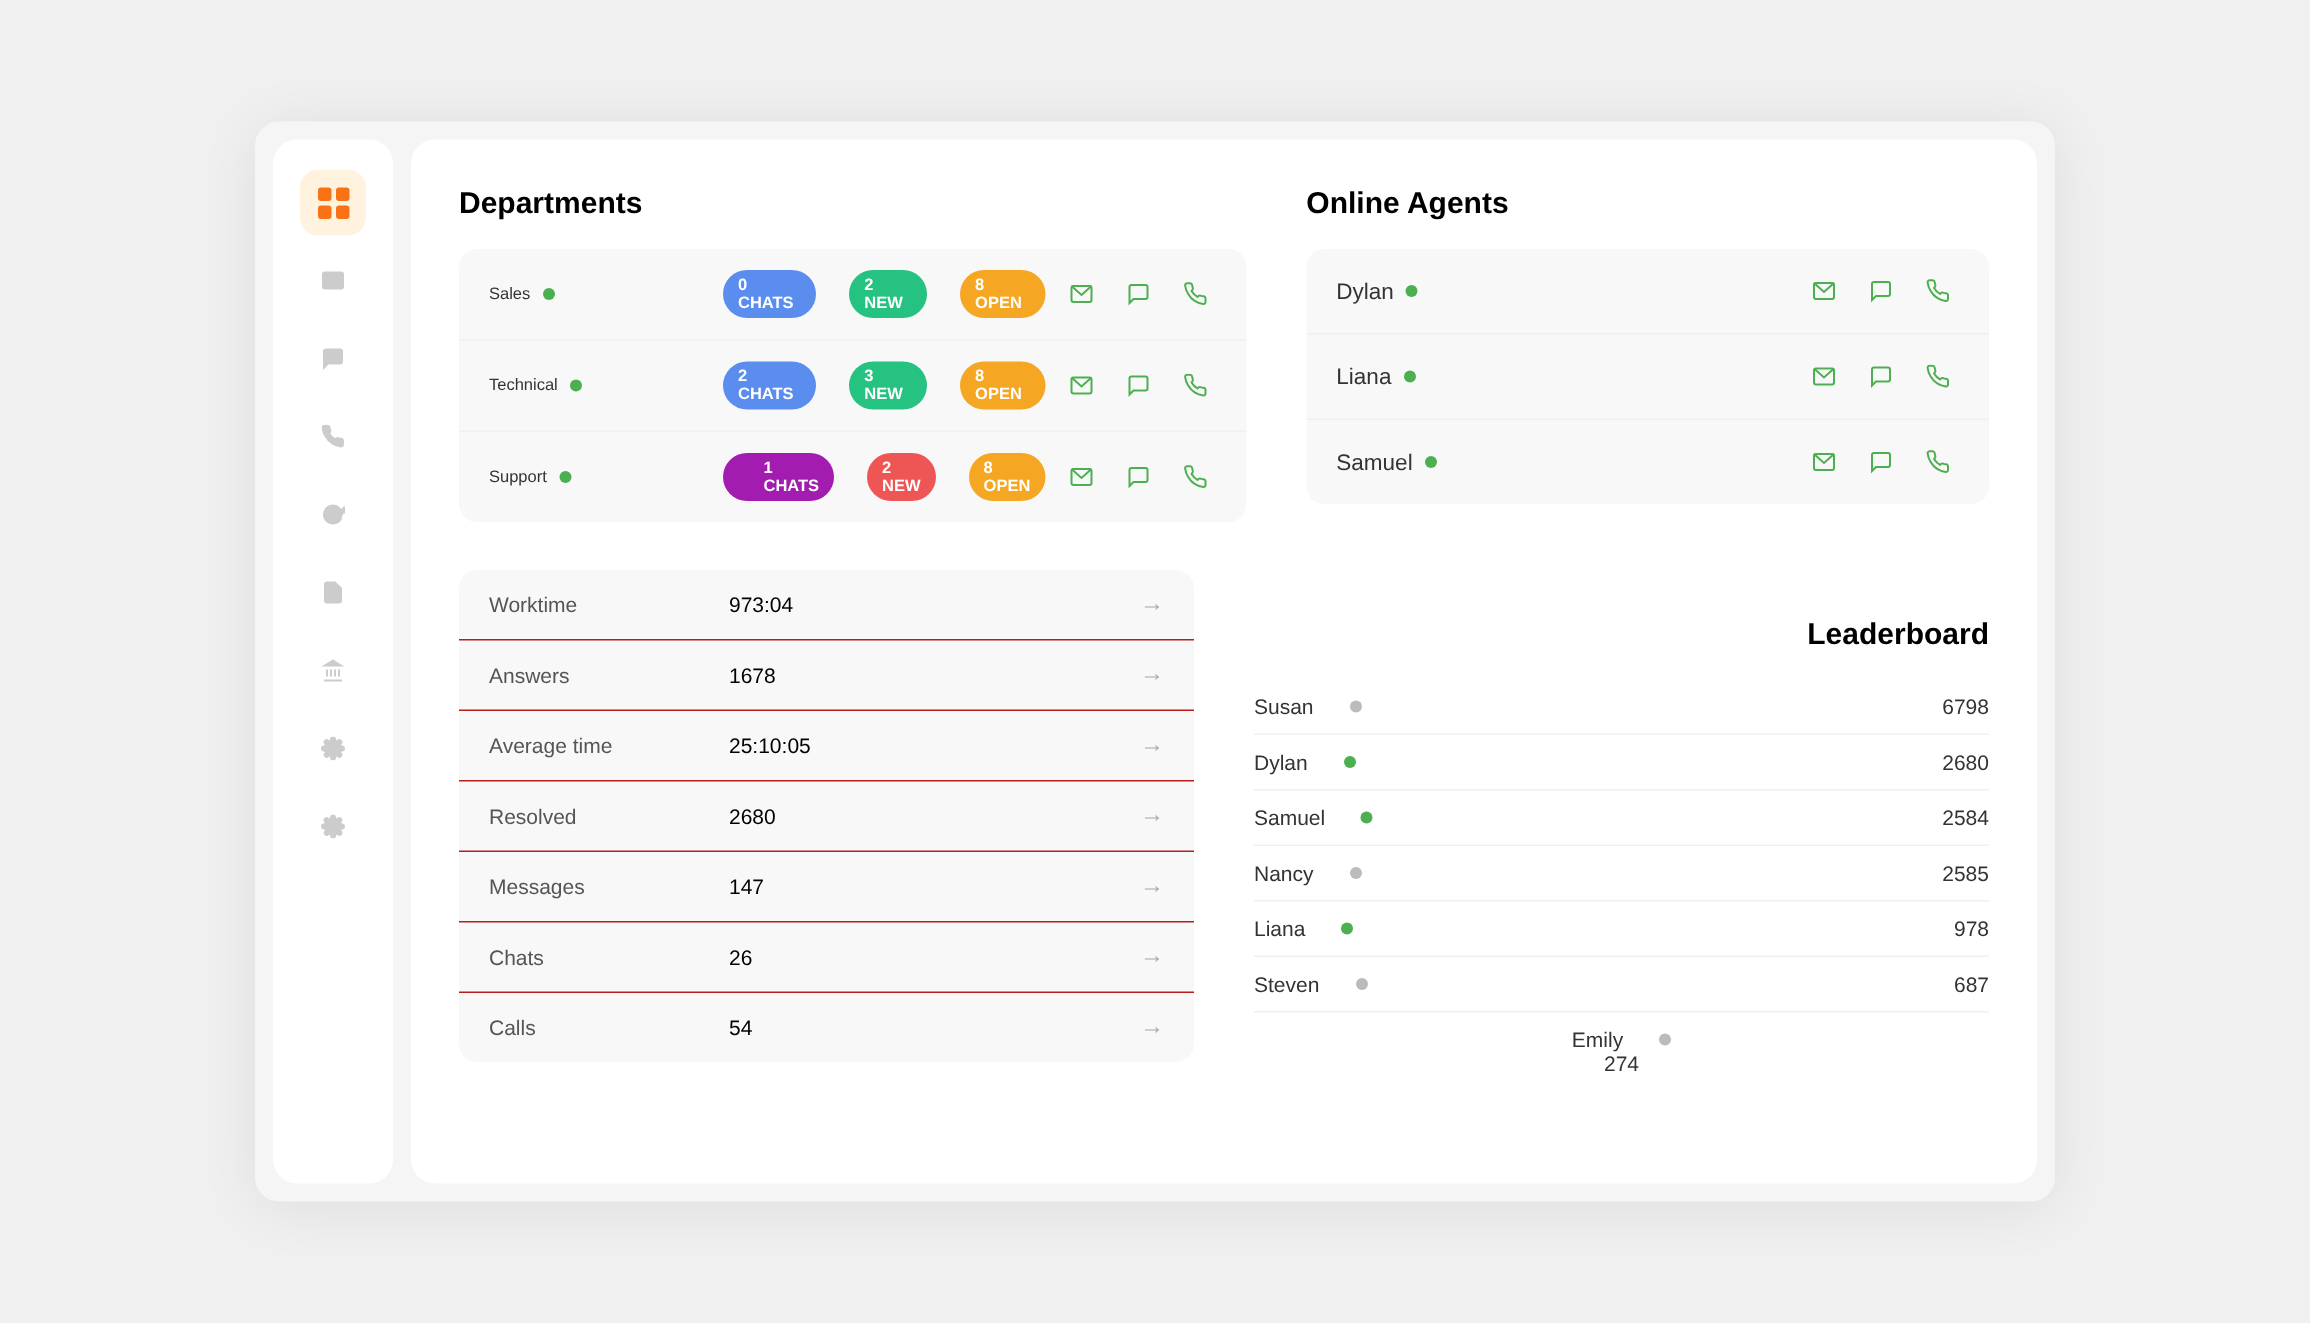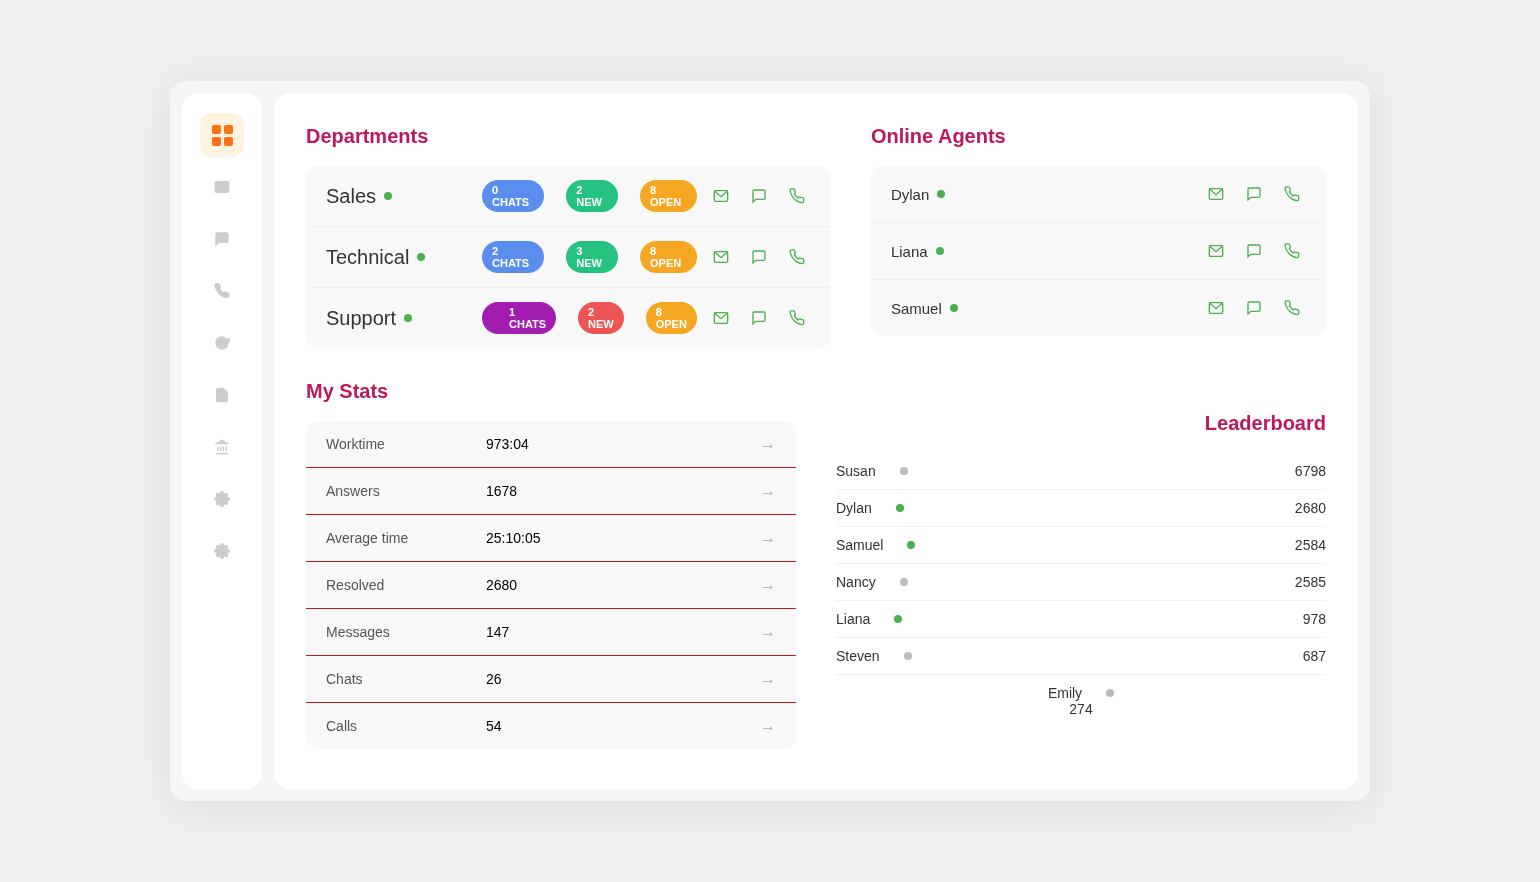--- a/index.html
+++ b/index.html
@@ -70,39 +70,39 @@
       overflow-y: auto;
     }
     .two-col {
       display: grid;
       grid-template-columns: 1fr 1fr;
       gap: 40px;
     }
     .section-title {
       font-size: 20px;
       font-weight: 700;
-      color: #be185d;
+      color: #000000;
       margin-bottom: 18px;
     }
     
     .dept-card {
       background: #f8f8f8;
       border-radius: 12px;
       padding: 0;
       overflow: hidden;
     }
     .dept-row {
       display: flex;
       align-items: center;
       padding: 14px 20px;
       border-bottom: 1px solid #f0f0f0;
     }
     .dept-row:last-child { border-bottom: none; }
     .dept-name {
-      font-size: 20px;
+      font-size: 11px;
       color: #333;
       display: flex;
       align-items: center;
       gap: 8px;
       width: 140px;
       flex-shrink: 0;
     }
     .dot {
       width: 8px;
       height: 8px;
@@ -474,21 +474,20 @@
               </span>
             </div>
           </div>
         </div>
       </div>
     </div>
 
     <div class="two-col stats-section">
 
       <div>
-        <div class="section-title">My Stats</div>
         <div class="stats-card">
           <div class="stat-row">
             <span class="stat-label">Worktime</span>
             <span class="stat-value">973:04</span>
             <span class="arrow-btn">→</span>
           </div>
           <div class="stat-row">
             <span class="stat-label">Answers</span>
             <span class="stat-value">1678</span>
             <span class="arrow-btn">→</span>

